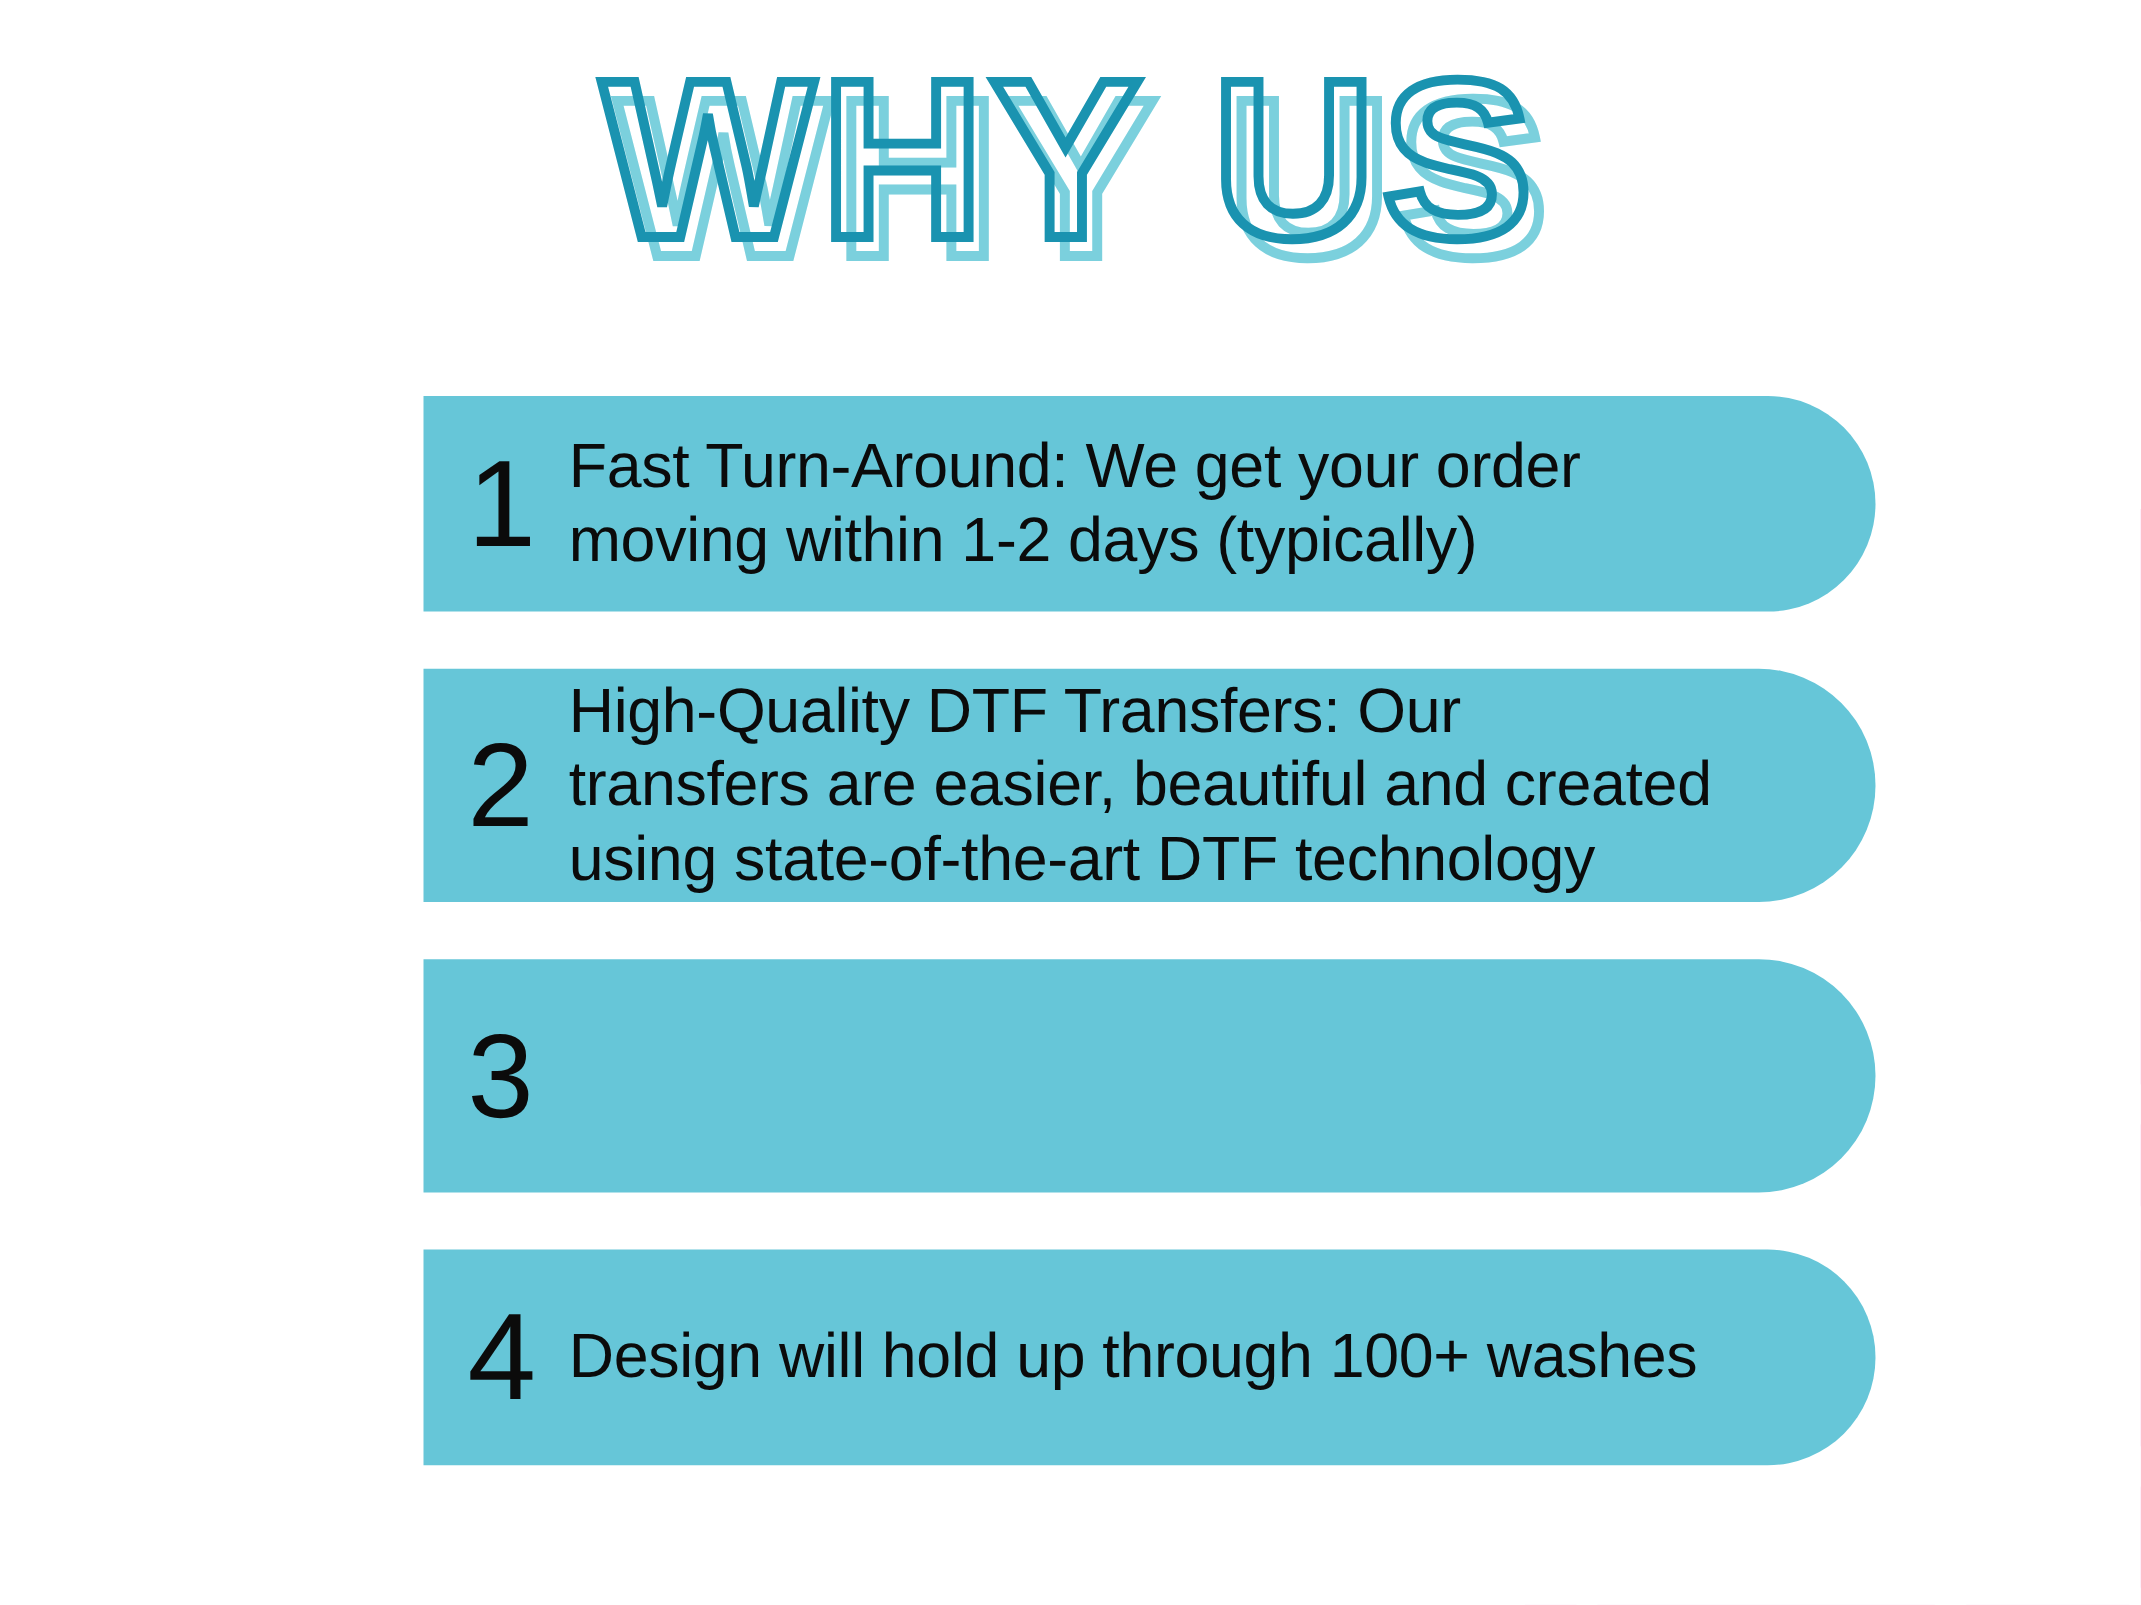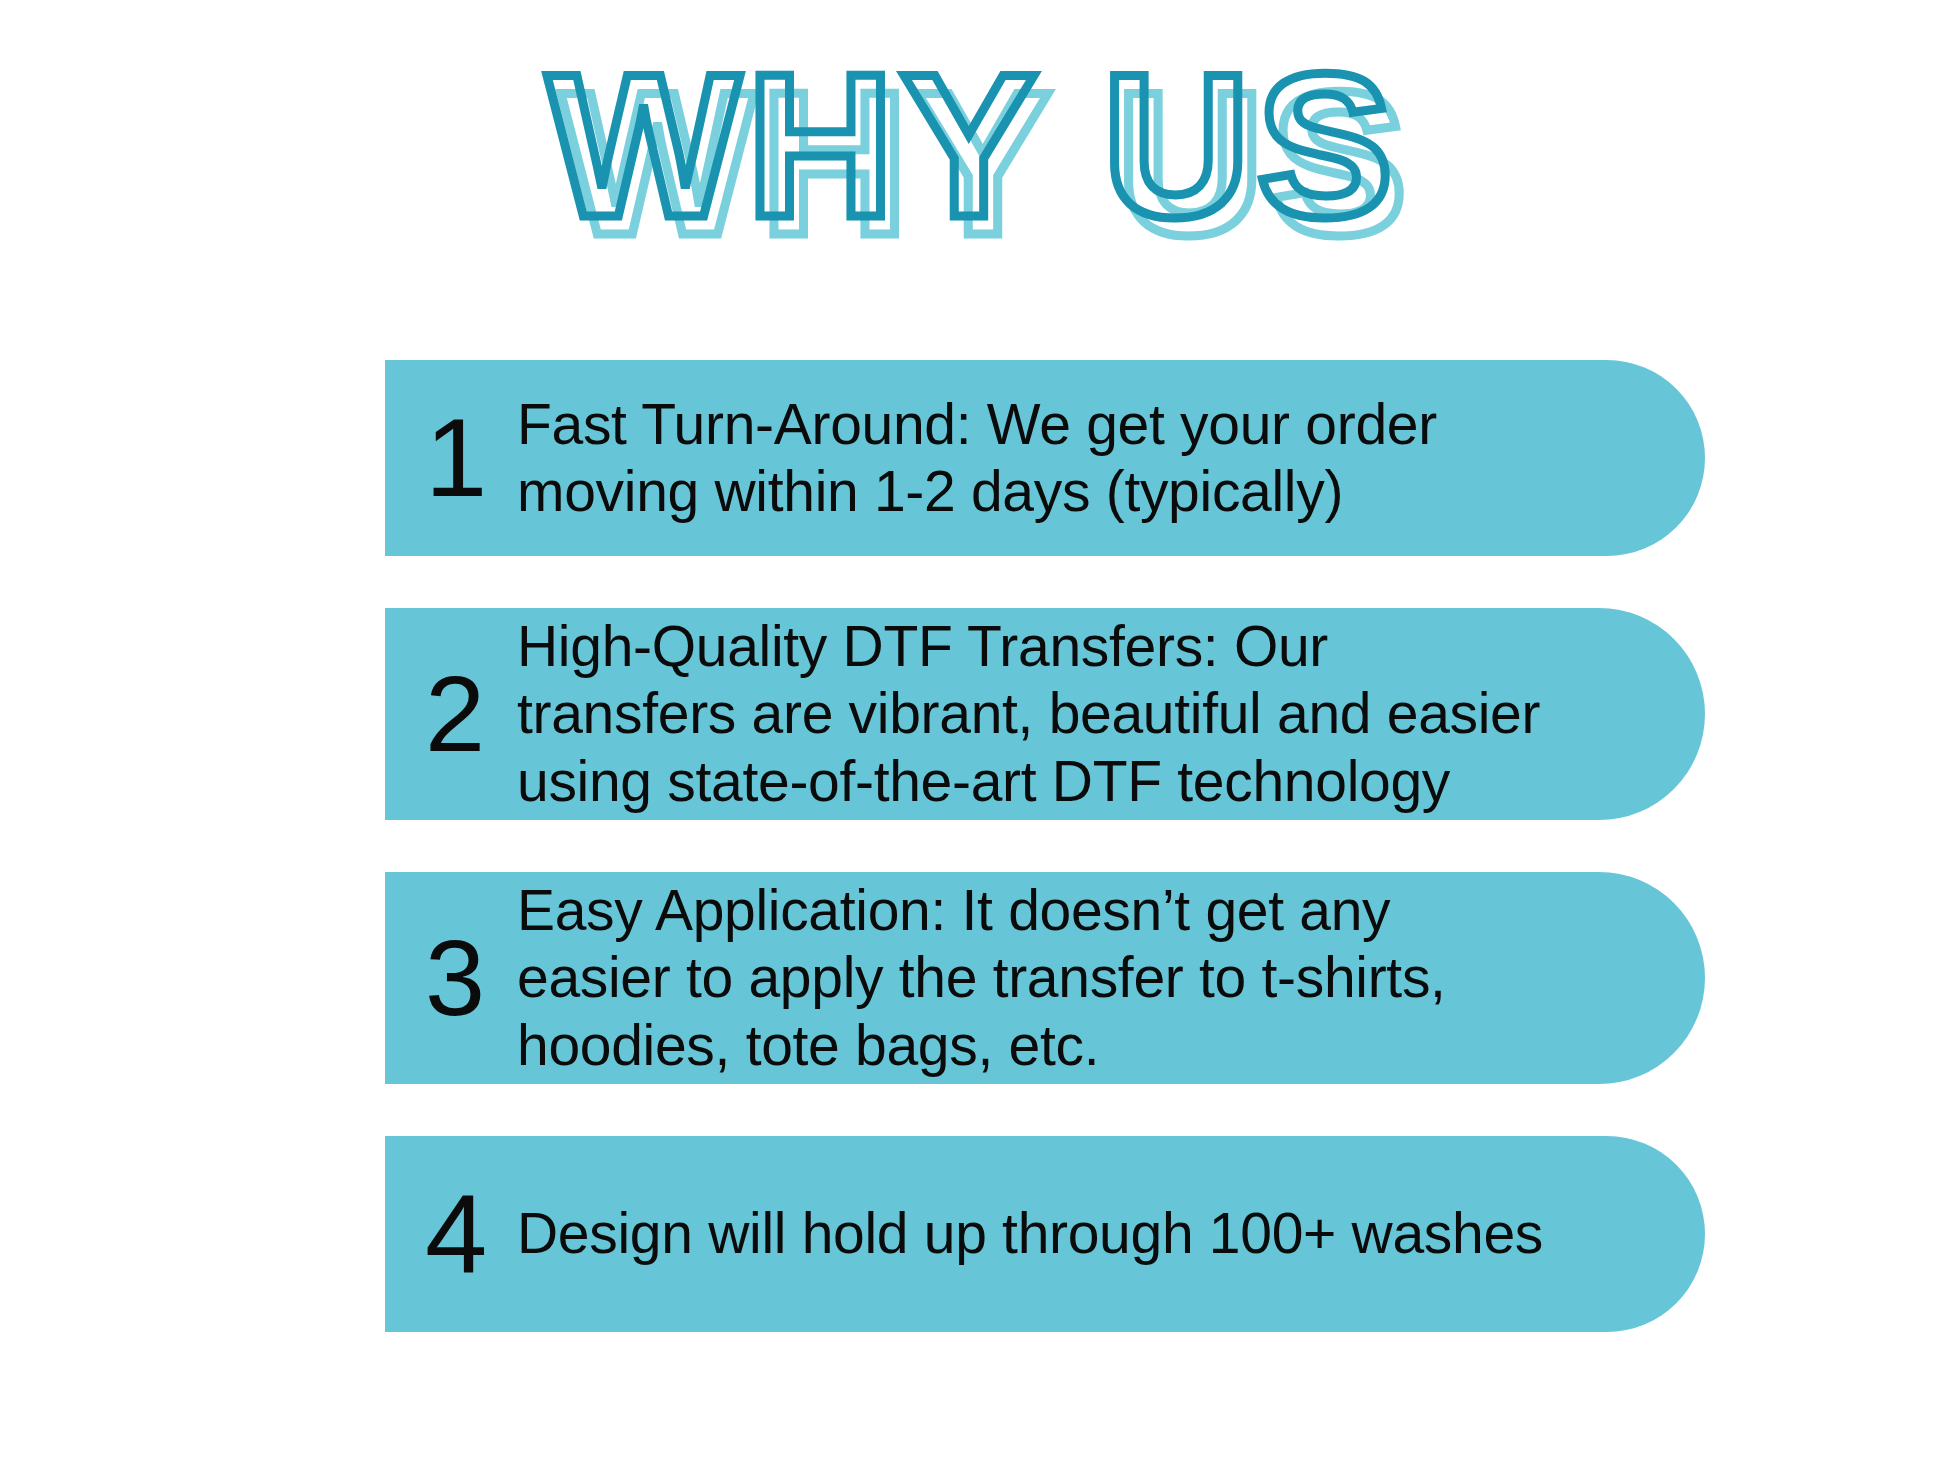--- a/index.html
+++ b/index.html
@@ -162,26 +162,25 @@
 
   <div id="cards">
 
     <div class="card" id="card-1">
       <div class="card-num">1</div>
       <div class="card-text">Fast Turn-Around: We get your order moving within 1-2 days (typically)</div>
     </div>
 
     <div class="card" id="card-2">
       <div class="card-num">2</div>
-      <div class="card-text">High-Quality DTF Transfers: Our transfers are vibrant, beautiful and easier using state-of-the-art DTF technology</div>
+      <div class="card-text">High-Quality DTF Transfers: Our transfers are easier, beautiful and created using state-of-the-art DTF technology</div>
     </div>
 
     <div class="card" id="card-3">
       <div class="card-num">3</div>
-      <div class="card-text">Easy Application: It doesn’t get any easier to apply the transfer to t-shirts, hoodies, tote bags, etc.</div>
     </div>
 
     <div class="card" id="card-4">
       <div class="card-num">4</div>
       <div class="card-text">Design will hold up through 100+ washes</div>
     </div>
 
   </div>
 </div>
 

